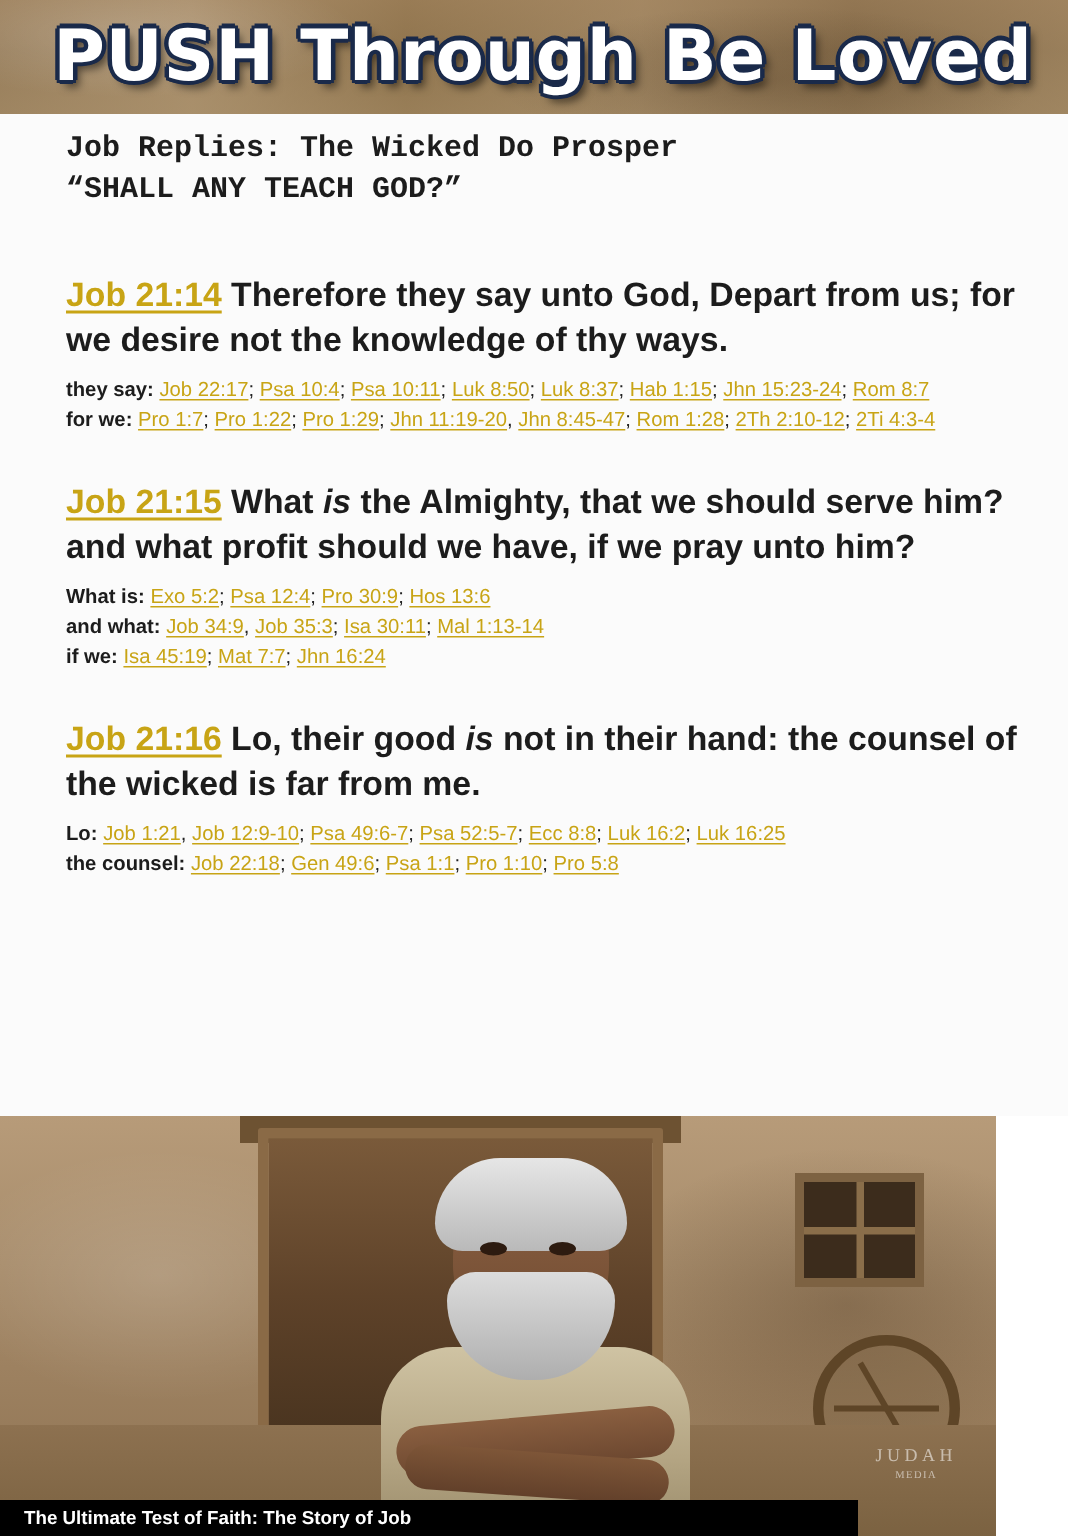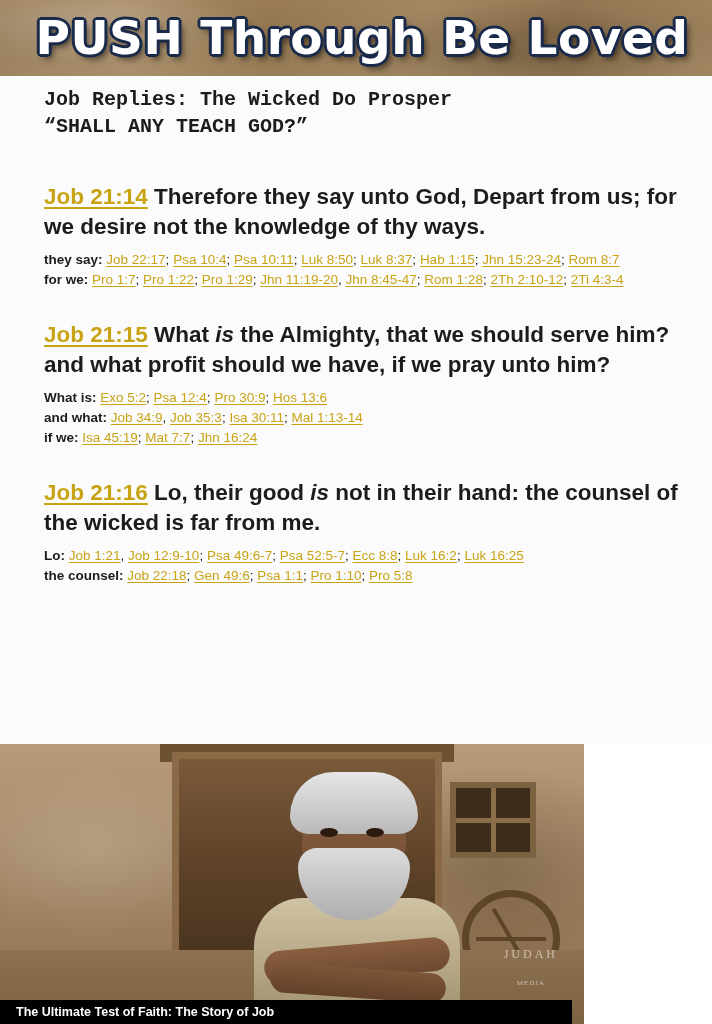--- a/index.html
+++ b/index.html
@@ -115,21 +115,21 @@
     color: #c8a415;
     text-decoration: underline;
     text-underline-offset: 2px;
     cursor: pointer;
   }
   .xrefs .sep { color: #222222; }
 
   
   .photo {
     position: relative;
-    width: 584px;
+    width: 664px;
     height: 280px;
     overflow: hidden;
     background: #8b5cf6;
   }
   .photo .wall {
     position: absolute;
     inset: 0;
     background:
       linear-gradient(180deg, #b79b79 0%, #a88d6c 35%, #9d8160 60%, #8d7252 100%);
   }
@@ -250,21 +250,21 @@
     position: absolute;
     right: 26px;
     bottom: 34px;
     color: rgba(255,255,255,0.55);
     font-family: "Liberation Serif", serif;
     font-size: 12px;
     letter-spacing: 3px;
     text-align: center;
     line-height: 13px;
   }
-  .watermark small { font-size: 7px; letter-spacing: 1px; display: block; margin-top: 16px; }
+  .watermark small { font-size: 7px; letter-spacing: 1px; display: block; }
 
   
   .caption-bar {
     position: absolute;
     left: 0; bottom: 0;
     width: 572px;
     height: 24px;
     background: #000000;
     color: #ffffff;
     font-family: "Liberation Sans", sans-serif;

